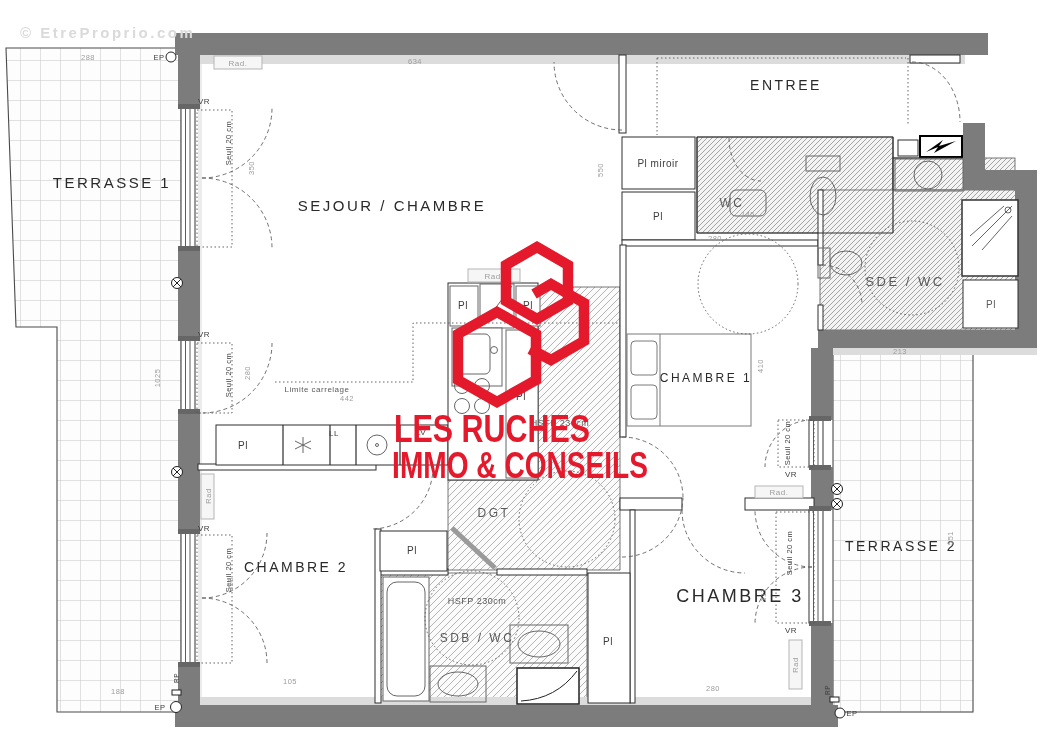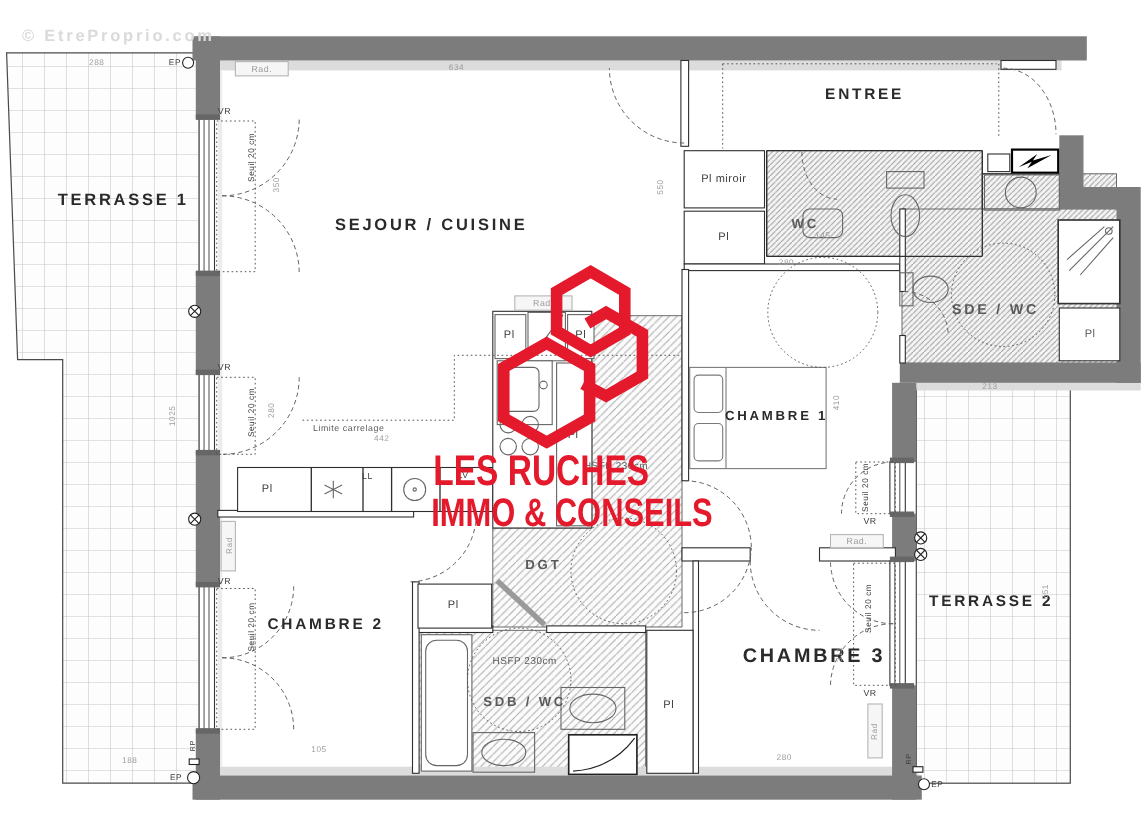--- a/index.html
+++ b/index.html
@@ -2,21 +2,21 @@
 <html><head>
 <meta charset="utf-8">
 <style>
   html,body{margin:0;padding:0;background:#fff;}
   #stage{position:relative;width:1040px;height:755px;background:#ffffff;overflow:hidden;
          font-family:"Liberation Sans",sans-serif;}
   #plan-svg{position:absolute;left:0;top:0;z-index:1;}
   #watermark{position:absolute;left:20px;top:24px;z-index:2;font-size:15px;font-weight:bold;
              letter-spacing:2.5px;color:#dadada;}
   .lbl{position:absolute;z-index:5;transform:translate(-50%,-50%);white-space:nowrap;color:#333;}
-  .room{letter-spacing:2.5px;color:#2a2a2a;font-weight:bold;}
+  .room{letter-spacing:2.5px;color:#2a2a2a;}
   .ann{letter-spacing:.5px;color:#3c3c3c;}
   .dim{color:#9c9c9c;letter-spacing:.5px;}
   .gray{color:#9c9c9c;}
   .soft{color:#5a5a5a;}
   .rot{transform:translate(-50%,-50%) rotate(-90deg);}
   #logo{position:absolute;left:0;top:0;z-index:10;}
   #logo-hex{position:absolute;left:440px;top:228px;}
   #logo-hex path{fill:none;stroke:var(--accent,#e4192c);stroke-width:10.5;stroke-linejoin:miter;}
   .logo-line{position:absolute;font-weight:bold;color:var(--accent,#e4192c);white-space:nowrap;
              transform:translate(-50%,0) scaleX(0.78);transform-origin:center top;}
@@ -245,21 +245,21 @@
     <svg id="logo-hex" width="170" height="180" viewBox="440 228 170 180">
       <path d="M537,247 L568,265 V301 L537,319 L506,301 V265 Z"></path>
       <path d="M497,312 L536,334 V380 L497,402 L458,380 V334 Z"></path>
       <path d="M534,294 L551,284 L584,303 V341 L551,360 L530,349"></path>
     </svg>
     <div id="logo-line1" class="logo-line">LES RUCHES</div>
     <div id="logo-line2" class="logo-line">IMMO &amp; CONSEILS</div>
   </div>
 
 <div class="lbl room" style="left: 112px; top: 182px; font-size: 15px;">TERRASSE 1</div>
-    <div class="lbl room" style="left: 392px; top: 205px; font-size: 15px;">SEJOUR / CUISINE</div>
+    <div class="lbl room" style="left: 392px; top: 205px; font-size: 15px;">SEJOUR / CHAMBRE</div>
     <div class="lbl room" style="left: 786px; top: 85px; font-size: 14px;">ENTREE</div>
     <div class="lbl room soft" style="left: 732px; top: 203px; font-size: 12px;">WC</div>
     <div class="lbl room soft" style="left: 905px; top: 281px; font-size: 13px;">SDE / WC</div>
     <div class="lbl room" style="left: 706px; top: 378px; font-size: 12px;">CHAMBRE 1</div>
     <div class="lbl room" style="left: 296px; top: 567px; font-size: 14px;">CHAMBRE 2</div>
     <div class="lbl room" style="left: 716px; top: 596px; font-size: 18px; margin-left: 24px;">CHAMBRE 3</div>
     <div class="lbl room soft" style="left: 494px; top: 513px; font-size: 12px;">DGT</div>
     <div class="lbl room soft" style="left: 477px; top: 623px; font-size: 12px; margin-top: 15px;">SDB / WC</div>
     <div class="lbl room" style="left: 901px; top: 546px; font-size: 14px;">TERRASSE 2</div>
     <div class="lbl ann" style="left: 658px; top: 163px; font-size: 10px;">Pl miroir</div>

